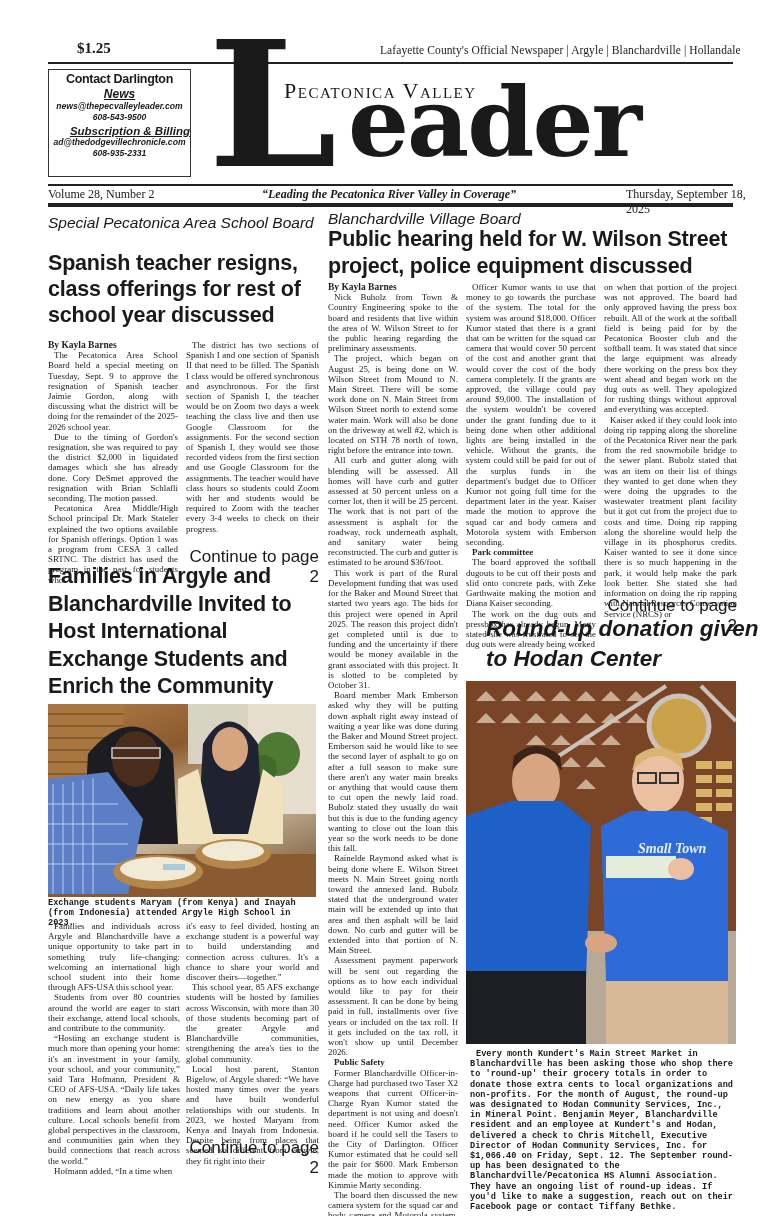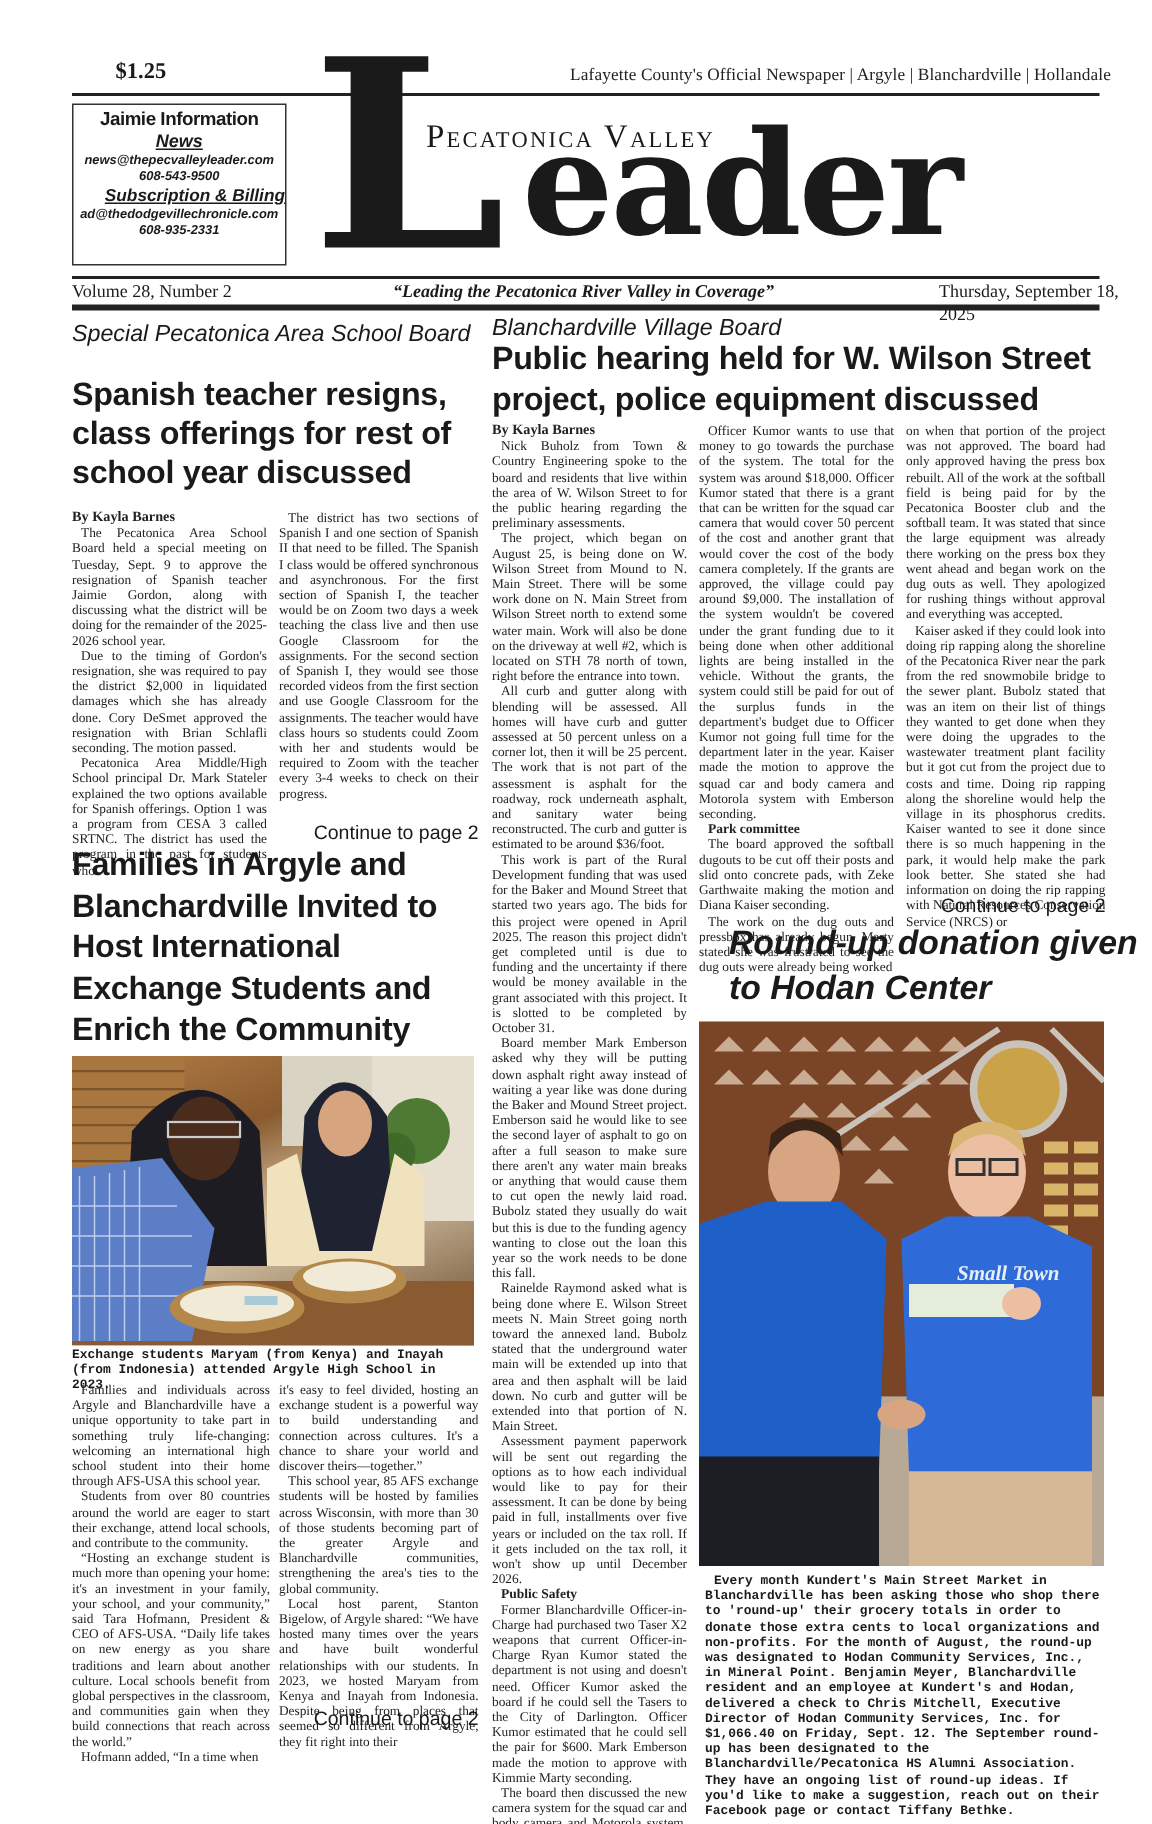--- a/index.html
+++ b/index.html
@@ -26,36 +26,36 @@
   .botrule { left: 48px; top: 203px; width: 685px; height: 4px; background: #222; }
 
   
   .kicker { font-family: "Liberation Sans", sans-serif; font-style: italic; font-size: 15.5px; line-height: 17px; }
   .hed { font-family: "Liberation Sans", sans-serif; font-weight: bold; font-size: 21px; line-height: 26px; letter-spacing: -0.2px; }
   .hed-it { font-family: "Liberation Sans", sans-serif; font-weight: bold; font-style: italic; font-size: 22.5px; line-height: 30px; }
   .byline { font-weight: bold; font-size: 9.5px; }
   .body { font-size: 8.9px; line-height: 10.2px; text-align: justify; color: #222; }
   .body p { text-indent: 6px; }
   .subhead { font-weight: bold; font-size: 9px; text-indent: 6px; }
-  .cont { font-family: "Liberation Sans", sans-serif; font-size: 13px; text-align: right; }
+  .cont { font-family: "Liberation Sans", sans-serif; font-size: 17px; text-align: right; }
   .caption { font-family: Liberation Mono, monospace; font-weight: bold; font-size: 8.6px; line-height: 10.2px; }
 
   
   .photo1 { left: 48px; top: 704px; width: 268px; height: 193px; overflow: hidden; background: linear-gradient(160deg,#b58048 0%, #8a5a2e 30%, #d8c7aa 55%, #6a4a2c 100%); }
   .photo2 { left: 466px; top: 681px; width: 270px; height: 363px; overflow: hidden; background: linear-gradient(180deg,#8e5632 0%, #6e3e22 60%, #c9b9a5 85%); }
 </style>
 </head>
 <body>
 
 <div class="abs price">$1.25</div>
 <div class="abs tagline-top">Lafayette County's Official Newspaper | Argyle | Blanchardville | Hollandale</div>
 <div class="abs toprule"></div>
 
 <div class="abs contact">
-  <div class="h">Jaimie Information</div>
+  <div class="h">Contact Darlington</div>
   <div class="news">News</div>
   <div class="em">news@thepecvalleyleader.com</div>
   <div class="em">608-543-9500</div>
   <div class="sub">Subscription &amp; Billing</div>
   <div class="em">ad@thedodgevillechronicle.com</div>
   <div class="em">608-935-2331</div>
 </div>
 
 <div class="abs bigL">L</div>
 <div class="abs pvtitle">Pecatonica Valley</div>

